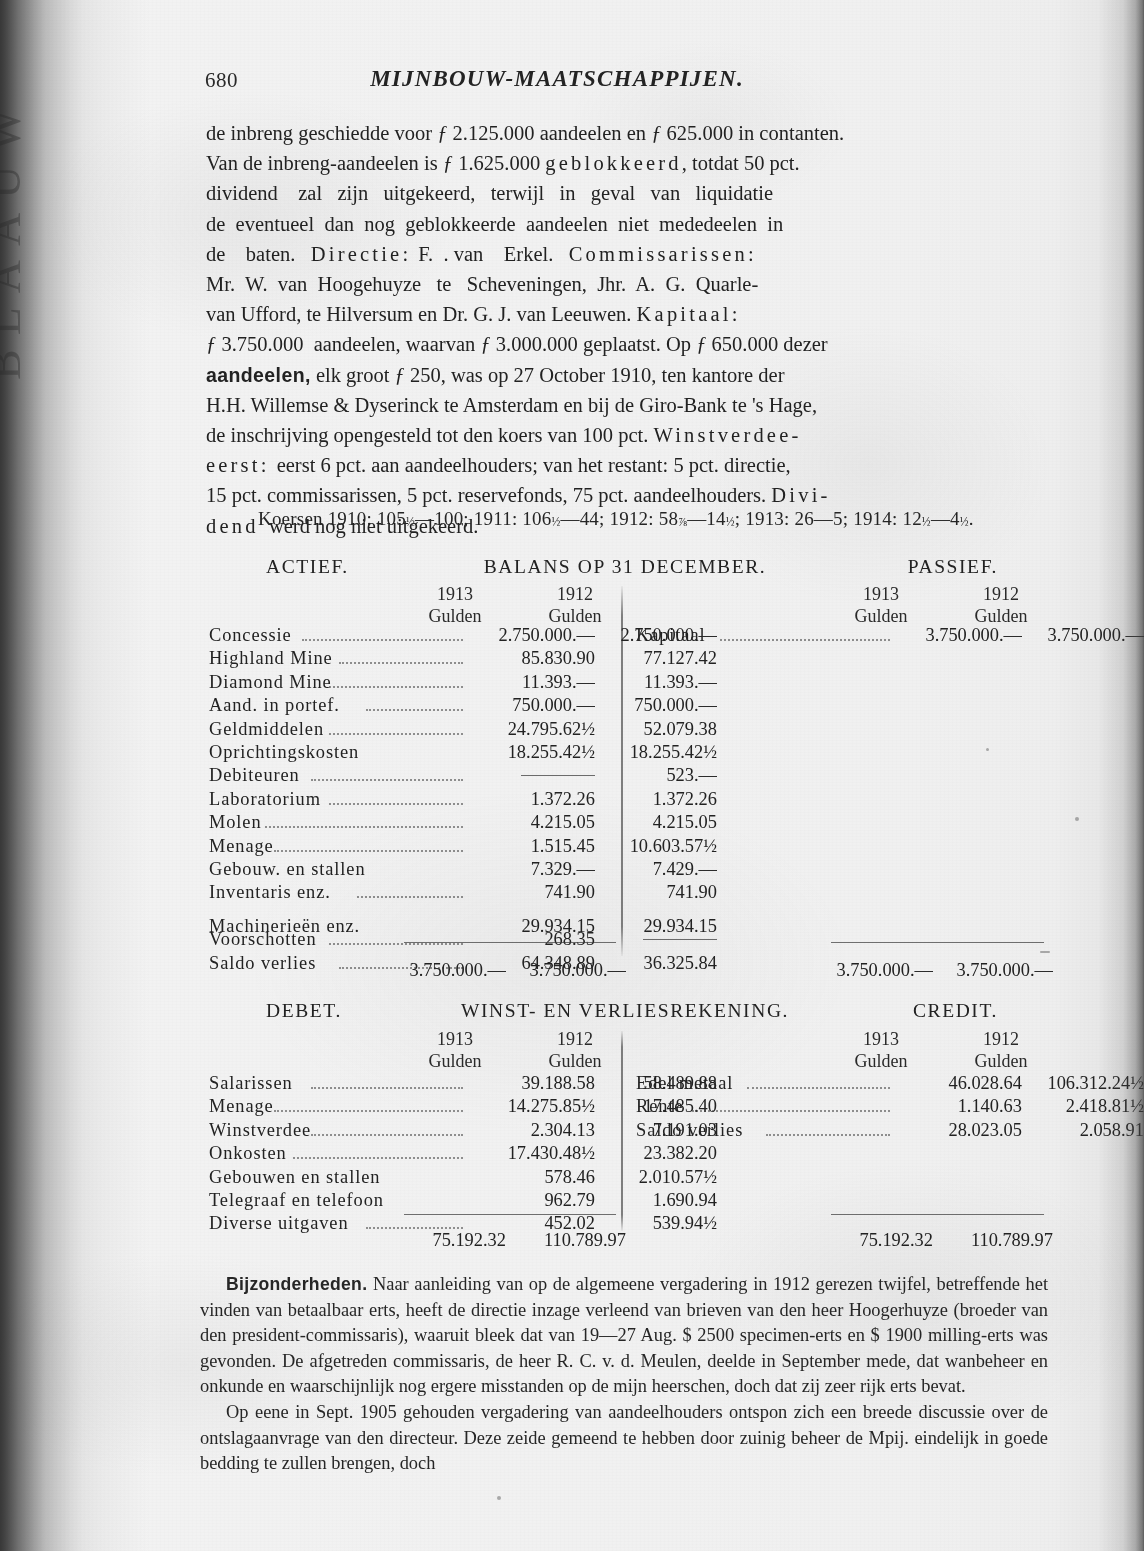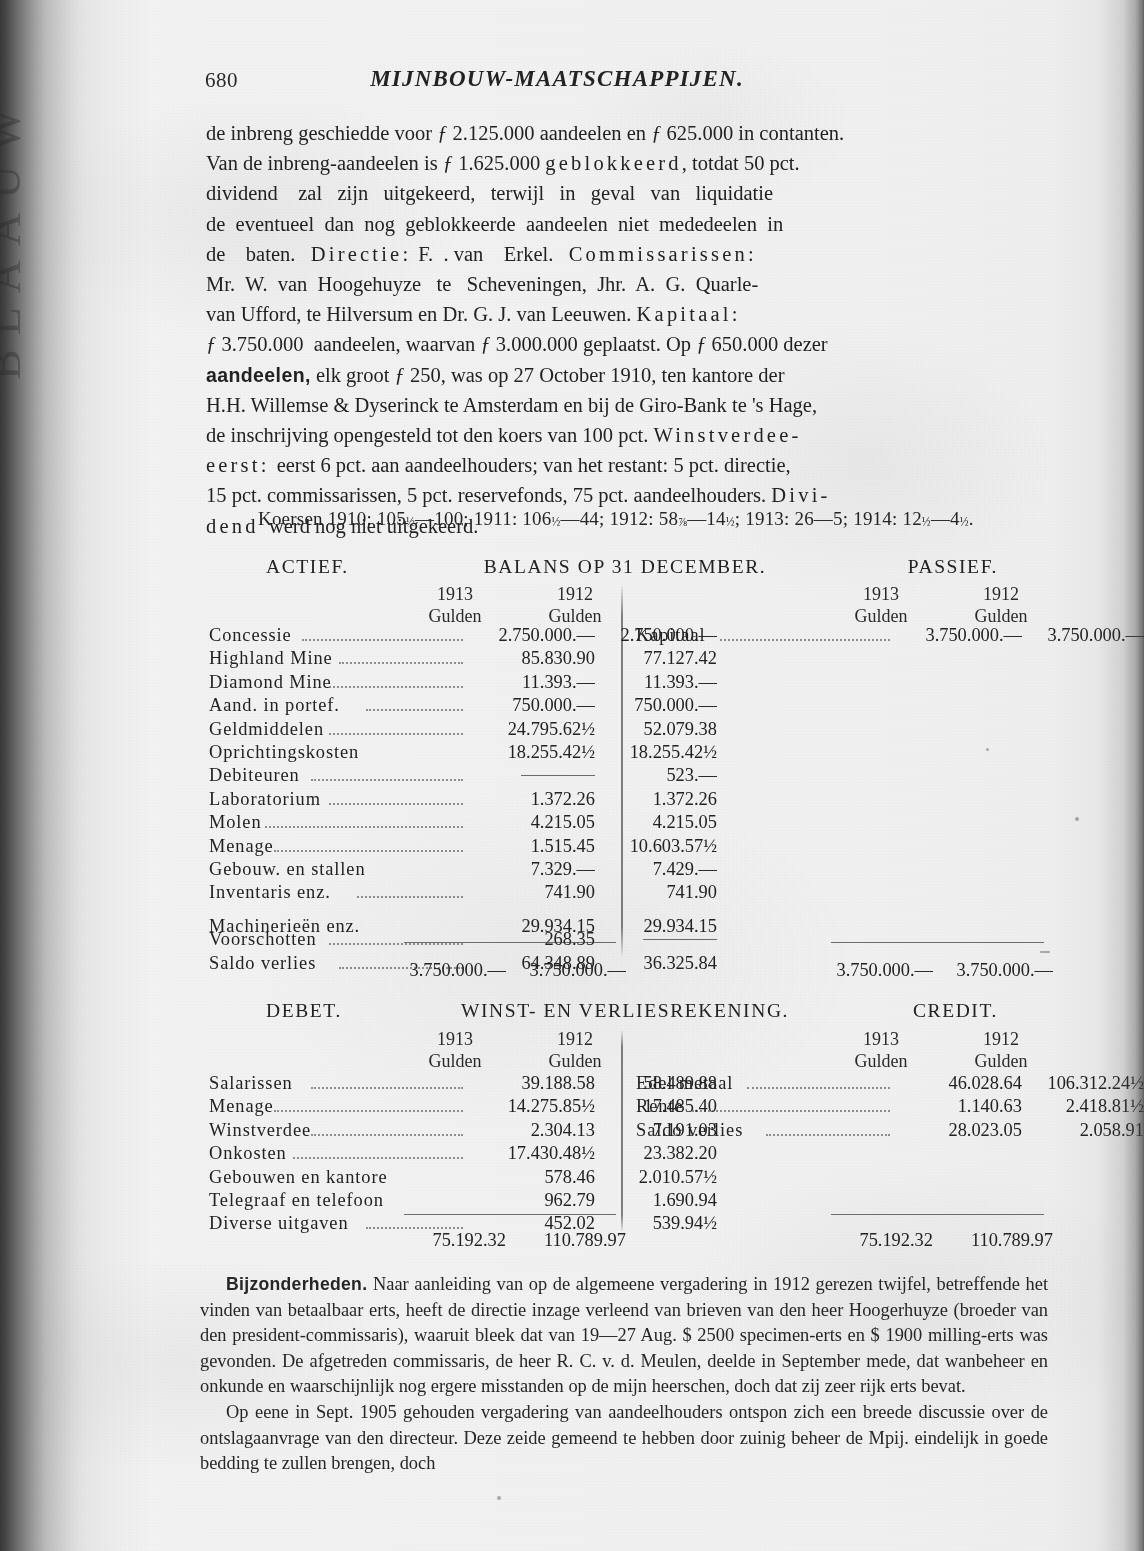--- a/index.html
+++ b/index.html
@@ -339,21 +339,21 @@
           <span class="v1" style="left: 268px;">2.304.13</span>
           <span class="v2" style="left: 390px;">7.191.03</span>
         </div>
         <div class="row" style="left: 209px; top: 1142.2px; width: 410px;">
           <span class="lbl">Onkosten</span>
           <span class="lead" style="left: 0px; right: 156px; margin-left: 83.6px;"></span>
           <span class="v1" style="left: 268px;">17.430.48½</span>
           <span class="v2" style="left: 390px;">23.382.20</span>
         </div>
         <div class="row" style="left: 209px; top: 1165.6px; width: 410px;">
-          <span class="lbl">Gebouwen en kantore</span>
+          <span class="lbl">Gebouwen en stallen</span>
           <span class="v1" style="left: 268px;">578.46</span>
           <span class="v2" style="left: 390px;">2.010.57½</span>
         </div>
         <div class="row" style="left: 209px; top: 1189px; width: 410px;">
           <span class="lbl">Telegraaf en telefoon</span>
           <span class="v1" style="left: 268px;">962.79</span>
           <span class="v2" style="left: 390px;">1.690.94</span>
         </div>
         <div class="row" style="left: 209px; top: 1212.4px; width: 410px;">
           <span class="lbl">Diverse uitgaven</span>

